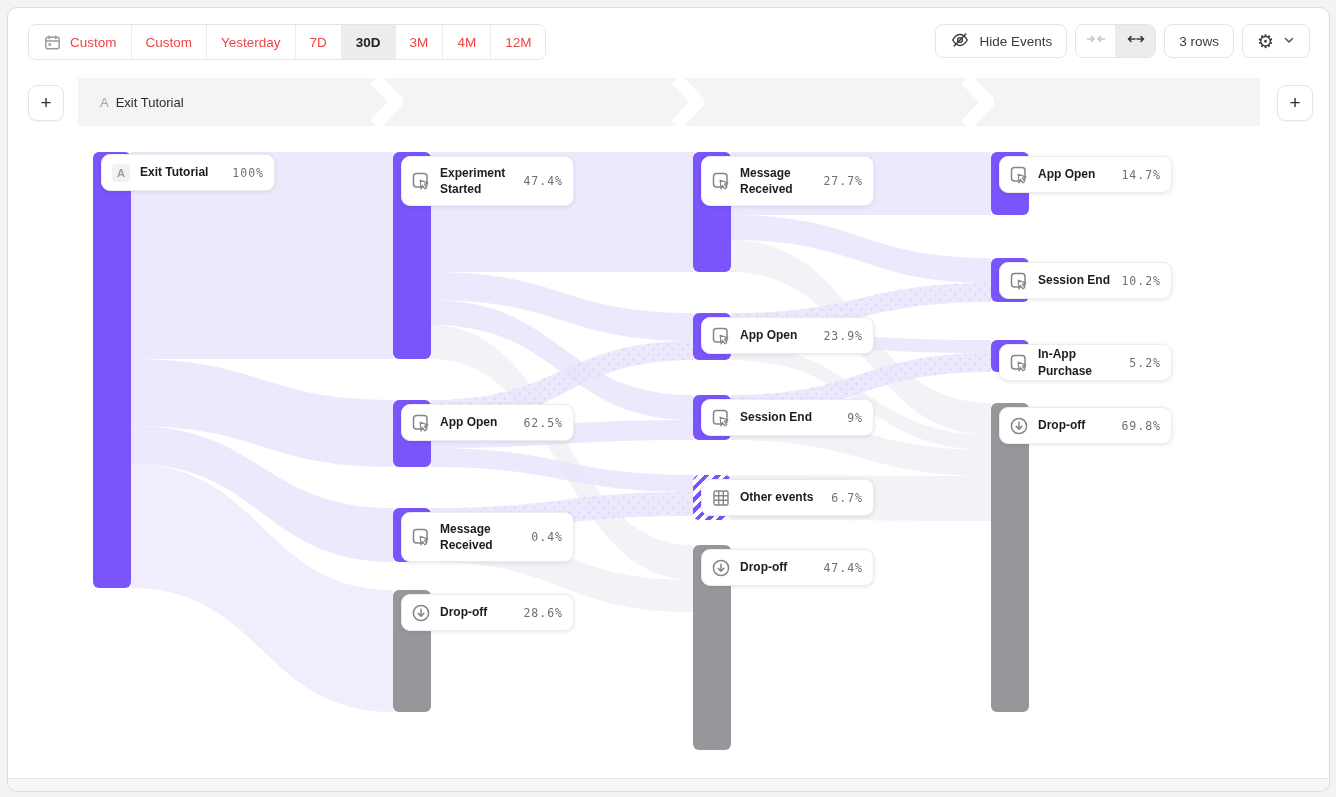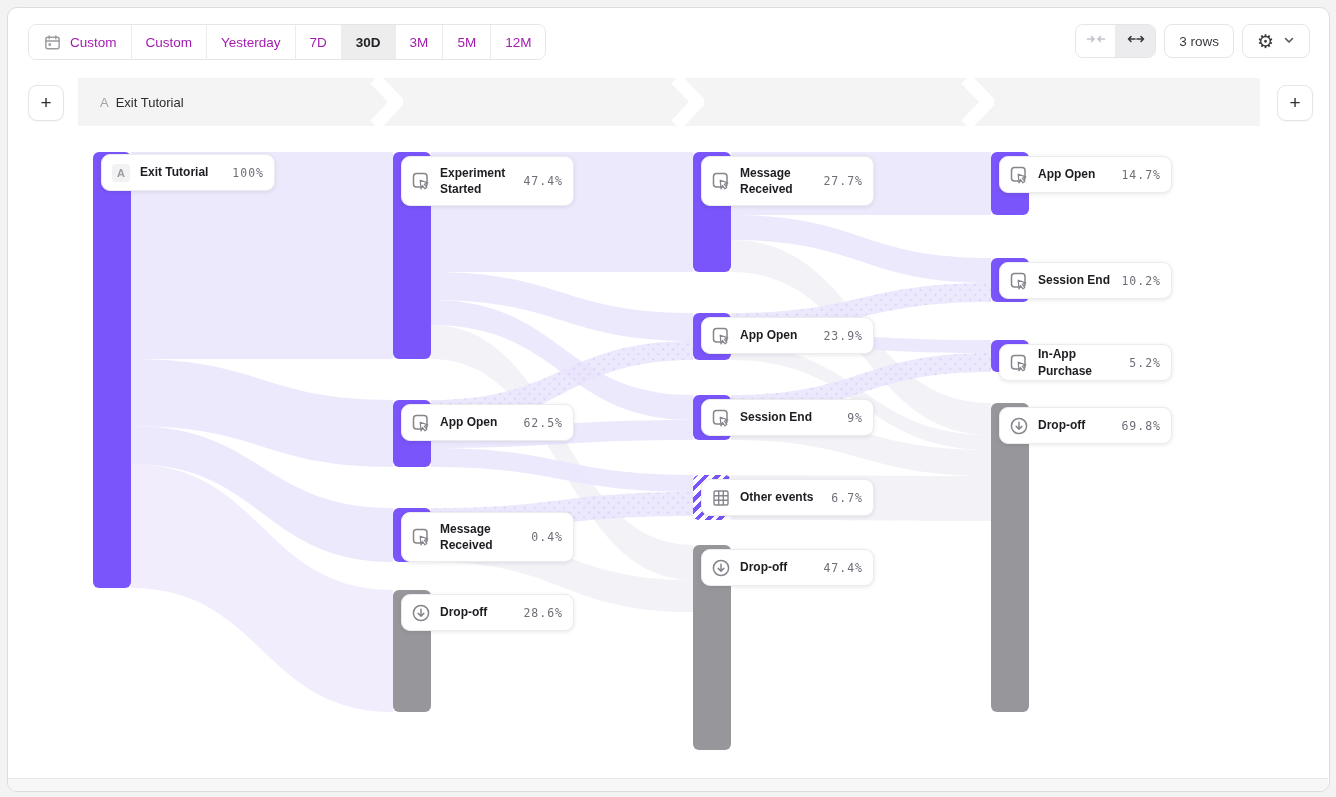--- a/index.html
+++ b/index.html
@@ -13,21 +13,21 @@
     position:absolute;left:7px;top:7px;width:1321px;height:783px;
     background:#ffffff;border:1px solid #dcdcdf;border-radius:10px;
     overflow:hidden;
   }
   .stage{position:absolute;left:-8px;top:-8px;width:1336px;height:797px;}
 
   
   .toolbar-left{position:absolute;left:28px;top:24px;display:flex;height:34px;
     border:1px solid #e5e5e8;border-radius:8px;background:#fff;overflow:hidden;align-items:stretch;}
   .range-item{display:flex;align-items:center;gap:8px;padding:0 14px;font-size:13.5px;
-    color:#a21caf;border-right:1px solid #ececee;cursor:pointer;background:#fff;white-space:nowrap;}
+    color:#ef4444;border-right:1px solid #ececee;cursor:pointer;background:#fff;white-space:nowrap;}
   .range-item:last-child{border-right:none;}
   .range-item.selected{background:#ededee;color:#232327;font-weight:bold;}
   .toolbar-right{position:absolute;right:26px;top:24px;display:flex;gap:8px;align-items:center;}
   .btn{display:inline-flex;align-items:center;gap:9px;height:34px;padding:0 14px;
     background:#fff;border:1px solid #e5e5e8;border-radius:8px;color:#3a3a40;
     font-size:13.5px;font-weight:500;cursor:pointer;white-space:nowrap;box-sizing:border-box;}
   .seg{display:flex;height:34px;border:1px solid #e5e5e8;border-radius:8px;overflow:hidden;box-sizing:border-box;}
   .seg-item{width:39px;display:flex;align-items:center;justify-content:center;background:#fff;cursor:pointer;}
   .seg-item.selected{background:#ececee;}
   .seg-item + .seg-item{border-left:1px solid #ececee;}
@@ -86,28 +86,38 @@
         <div class="range-item">
           <span>7D</span>
         </div>
         <div class="range-item selected">
           <span>30D</span>
         </div>
         <div class="range-item">
           <span>3M</span>
         </div>
         <div class="range-item">
-          <span>5M</span>
+          <span>4M</span>
         </div>
         <div class="range-item">
           <span>12M</span>
         </div>
       </div>
 
     <div class="toolbar-right">
+      <div class="btn">
+        <span>
+          <svg width="20" height="20" viewBox="0 0 22 22" fill="none" stroke="#3a3a40" stroke-width="1.6" stroke-linecap="round" stroke-linejoin="round">
+            <path d="M3 11 C5.5 6.8 8 5 11 5 C14 5 16.5 6.8 19 11 C16.5 15.2 14 17 11 17 C8 17 5.5 15.2 3 11 Z"></path>
+            <circle cx="11" cy="11" r="2.6"></circle>
+            <path d="M4.5 17.5 L17.5 4.5"></path>
+          </svg>
+        </span>
+        <span>Hide Events</span>
+      </div>
 
       <div class="seg">
         <div class="seg-item">
           <span>
             <svg width="20" height="20" viewBox="0 0 20 20" fill="none" stroke="#c4c4ca" stroke-width="1.6" stroke-linecap="round" stroke-linejoin="round">
               <path d="M1.5 10 H8 M5.5 7.5 L8 10 L5.5 12.5"></path>
               <path d="M18.5 10 H12 M14.5 7.5 L12 10 L14.5 12.5"></path>
             </svg>
           </span>
         </div>

